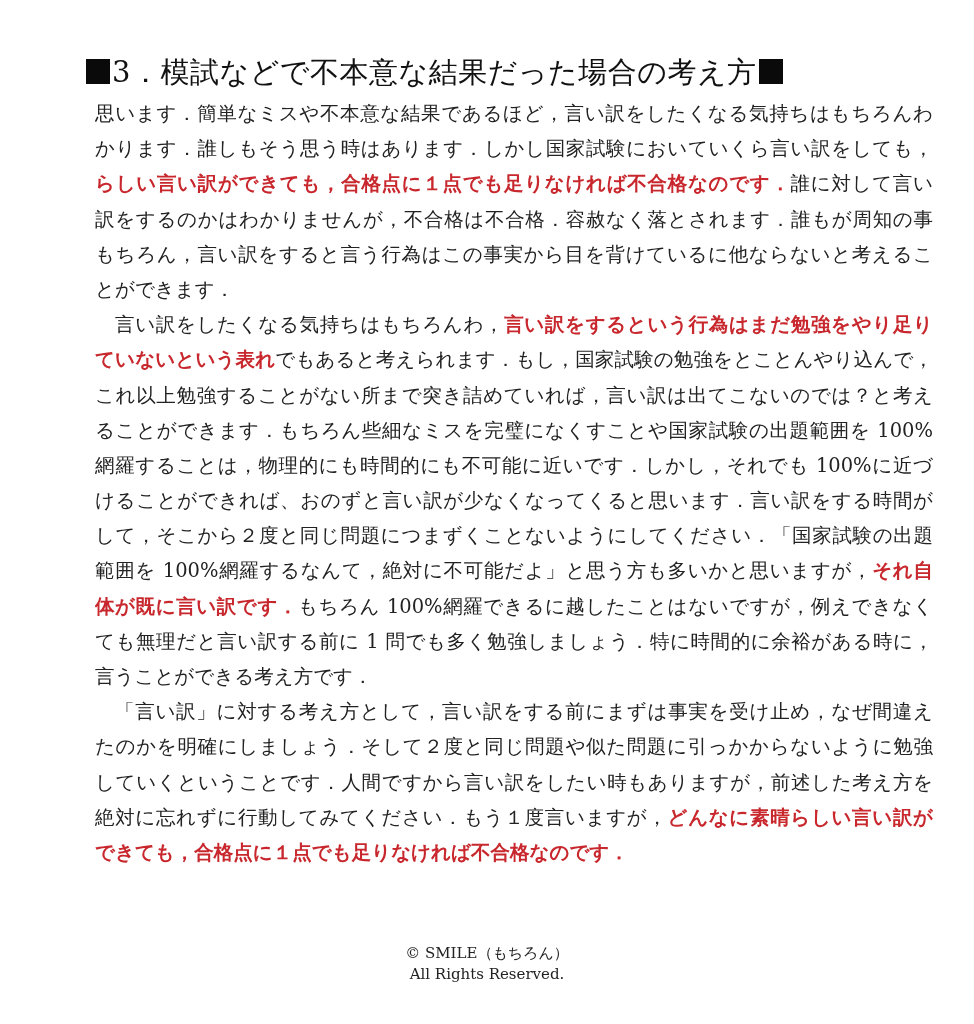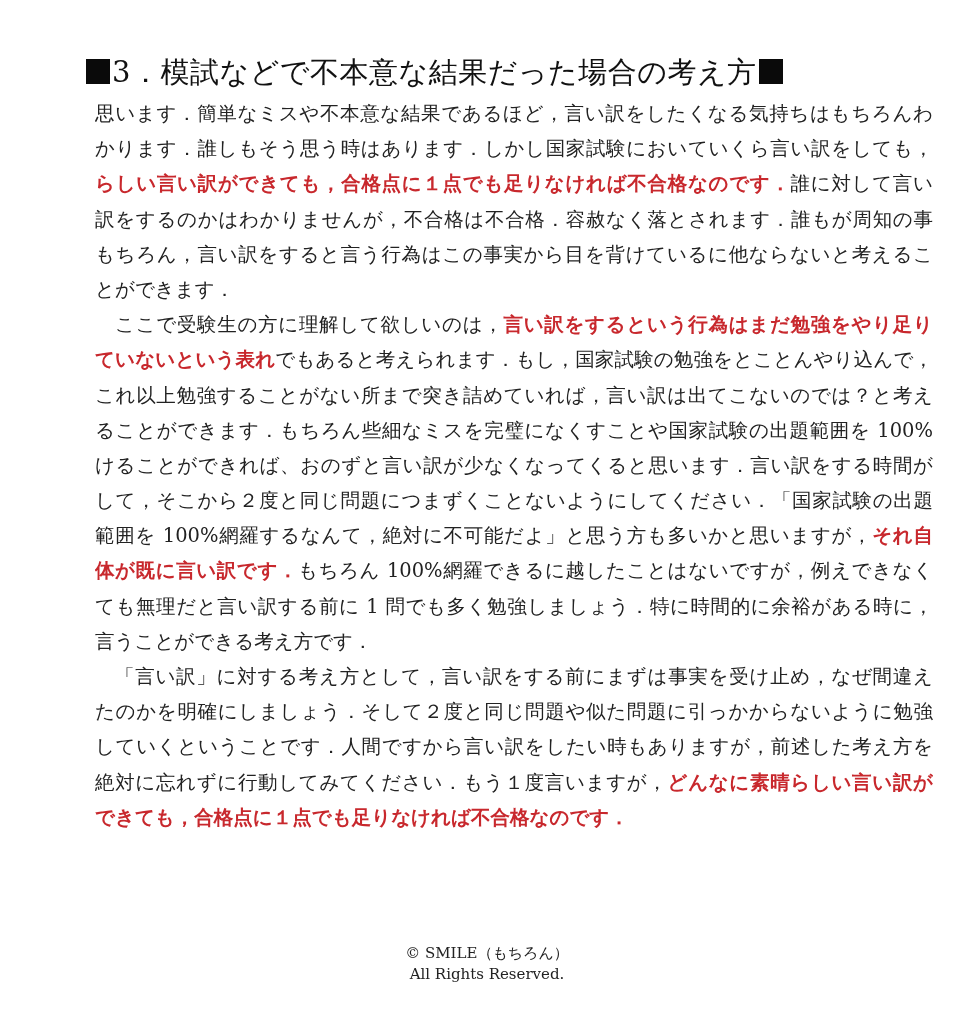--- a/index.html
+++ b/index.html
@@ -28,24 +28,25 @@
 <div class="body" id="body">
     <div>
       <div class="line"><span>思います．簡単なミスや不本意な結果であるほど，言い訳をしたくなる気持ちはもちろんわ</span></div>
       <div class="line"><span>かります．誰しもそう思う時はあります．しかし国家試験においていくら言い訳をしても，</span></div>
       <div class="line"><span class="red">らしい言い訳ができても，合格点に１点でも足りなければ不合格なのです．</span><span>誰に対して言い</span></div>
       <div class="line"><span>訳をするのかはわかりませんが，不合格は不合格．容赦なく落とされます．誰もが周知の事</span></div>
       <div class="line"><span>もちろん，言い訳をすると言う行為はこの事実から目を背けているに他ならないと考えるこ</span></div>
       <div class="line last"><span>とができます．</span></div>
     </div>
     <div>
-      <div class="line indent"><span>ここで受験生の方に理解して欲しいのは，</span><span class="red">言い訳をするという行為はまだ勉強をやり足り</span></div>
+      <div class="line indent"><span>言い訳をしたくなる気持ちはもちろんわ，</span><span class="red">言い訳をするという行為はまだ勉強をやり足り</span></div>
       <div class="line"><span class="red">ていないという表れ</span><span>でもあると考えられます．もし，国家試験の勉強をとことんやり込んで，</span></div>
       <div class="line"><span>これ以上勉強することがない所まで突き詰めていれば，言い訳は出てこないのでは？と考え</span></div>
       <div class="line"><span>ることができます．もちろん些細なミスを完璧になくすことや国家試験の出題範囲を 100%</span></div>
+      <div class="line"><span>網羅することは，物理的にも時間的にも不可能に近いです．しかし，それでも 100%に近づ</span></div>
       <div class="line"><span>けることができれば、おのずと言い訳が少なくなってくると思います．言い訳をする時間が</span></div>
       <div class="line"><span>して，そこから２度と同じ問題につまずくことないようにしてください．「国家試験の出題</span></div>
       <div class="line"><span>範囲を 100%網羅するなんて，絶対に不可能だよ」と思う方も多いかと思いますが，</span><span class="red">それ自</span></div>
       <div class="line"><span class="red">体が既に言い訳です．</span><span>もちろん 100%網羅できるに越したことはないですが，例えできなく</span></div>
       <div class="line"><span>ても無理だと言い訳する前に 1 問でも多く勉強しましょう．特に時間的に余裕がある時に，</span></div>
       <div class="line last"><span>言うことができる考え方です．</span></div>
     </div>
     <div>
       <div class="line indent"><span>「言い訳」に対する考え方として，言い訳をする前にまずは事実を受け止め，なぜ間違え</span></div>
       <div class="line"><span>たのかを明確にしましょう．そして２度と同じ問題や似た問題に引っかからないように勉強</span></div>

